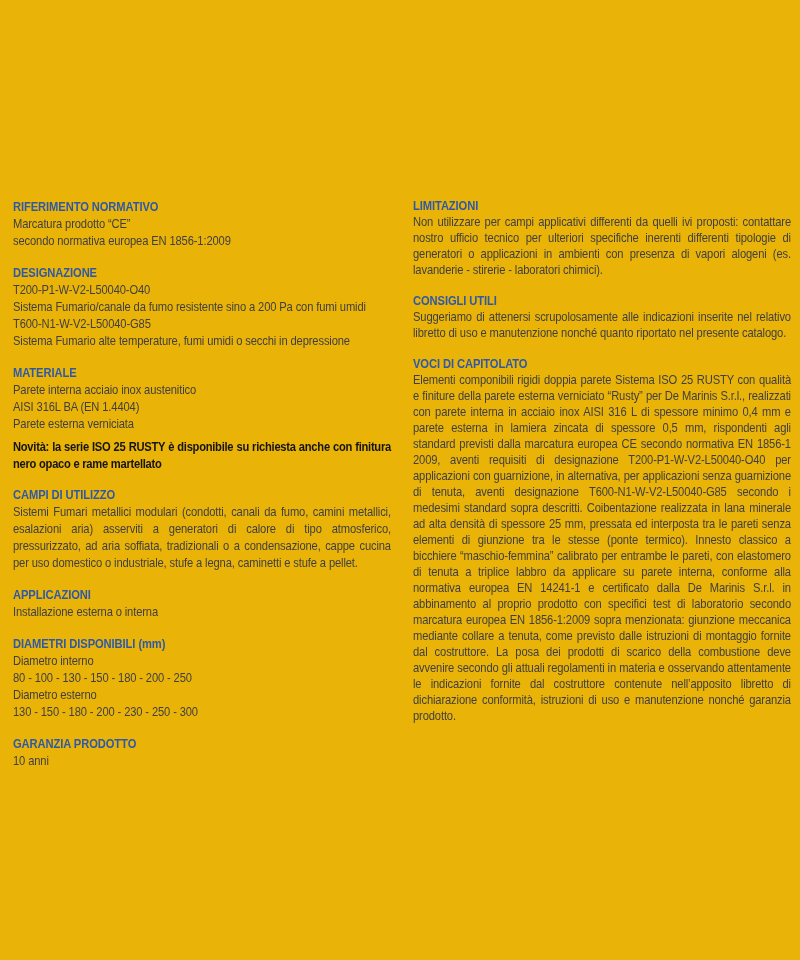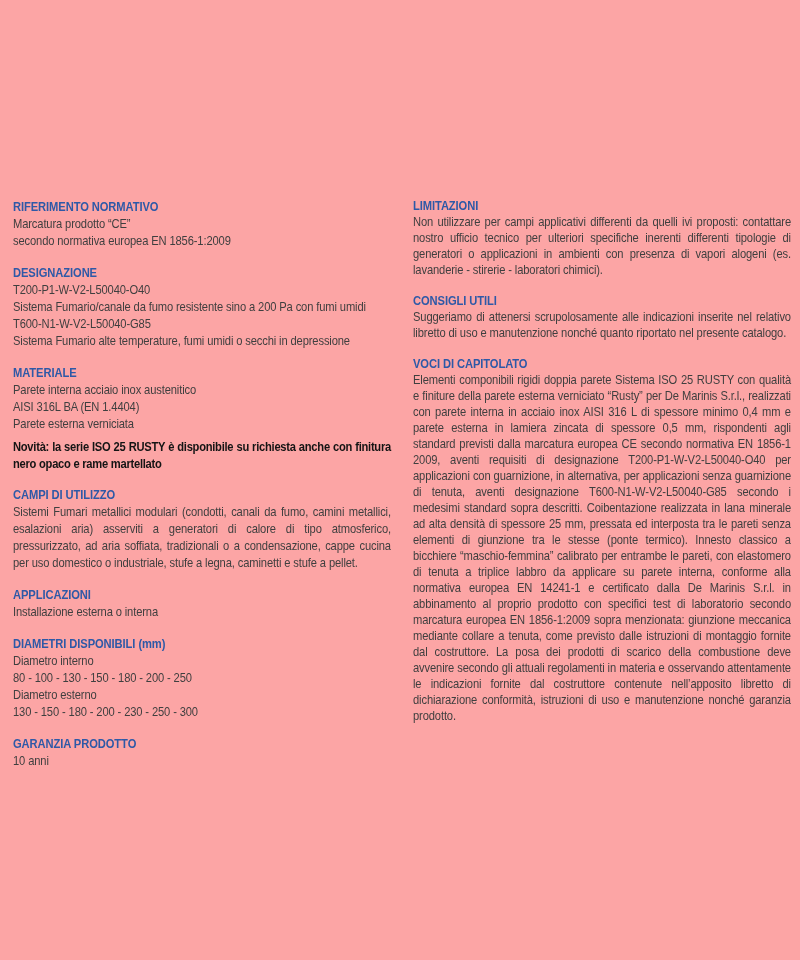--- a/index.html
+++ b/index.html
@@ -1,20 +1,20 @@
 <!DOCTYPE html>
 <html><head>
 <meta charset="utf-8">
 <style>
   html, body { margin: 0; padding: 0; background: #ffffff; }
   .page {
     position: relative;
     width: 800px;
     height: 960px;
-    background: #fca5a5;
+    background: #eab308;
     overflow: hidden;
     font-family: "Liberation Sans", sans-serif;
     color: #3f3f3f;
   }
   .col {
     position: absolute;
     top: 198px;
     width: 440px;               
     transform: scaleX(0.859);
     transform-origin: 0 0;

